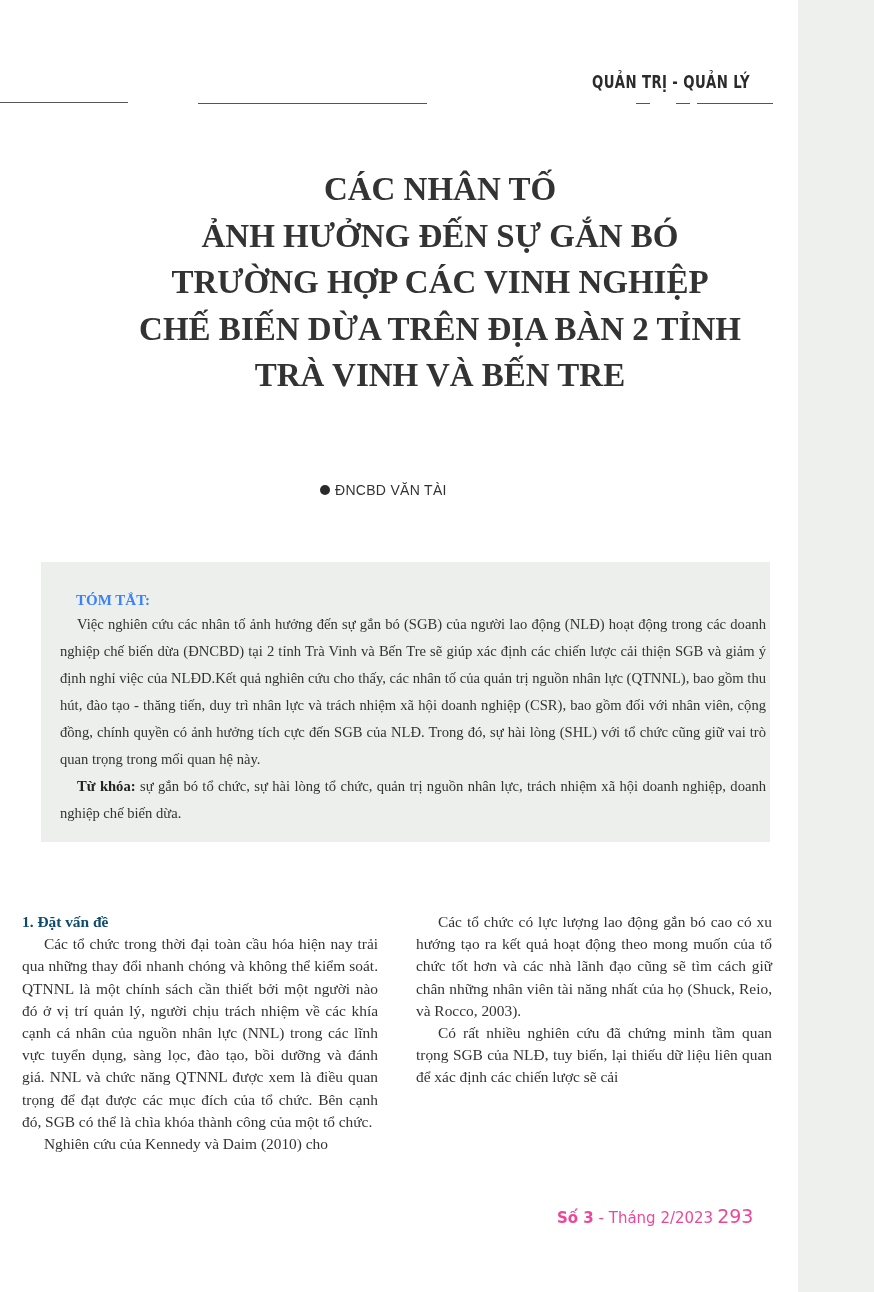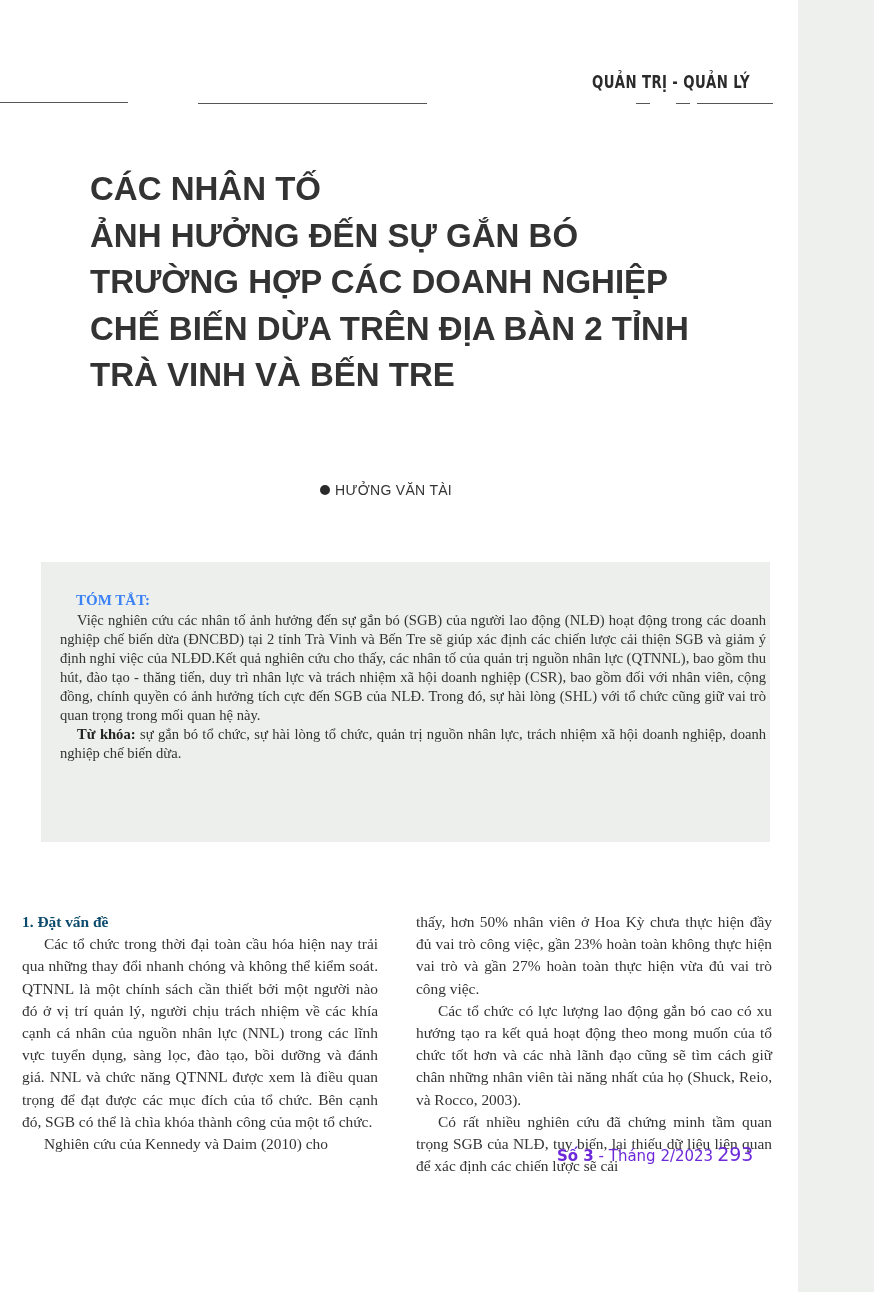--- a/index.html
+++ b/index.html
@@ -16,21 +16,22 @@
     .rule { position: absolute; height: 1px; background: #555; }
     .section-label {
       position: absolute; left: 592px; top: 72px;
       font-family: "DejaVu Sans", sans-serif; font-weight: bold;
       font-size: 17px; letter-spacing: 0.5px; color: #2b2b2b;
       transform: scaleX(0.78); transform-origin: left center;
       white-space: nowrap;
     }
     .title {
       position: absolute; left: 90px; top: 166px; width: 700px;
-      font-family: Liberation Sans, sans-serif; font-weight: bold;
+      text-align: center;
+      font-family: Liberation Serif, serif; font-weight: bold;
       font-size: 33px; line-height: 46.5px; color: #333;
     }
     .title div { white-space: nowrap; }
     .author {
       position: absolute; left: 320px; top: 482px;
       font-family: "Liberation Sans", sans-serif; font-size: 14px;
       color: #333; white-space: nowrap; letter-spacing: 0.3px;
     }
     .author .dot {
       display: inline-block; width: 10px; height: 10px; border-radius: 50%;
@@ -39,39 +40,39 @@
     .abstract-box {
       position: absolute; left: 41px; top: 562px; width: 729px; height: 280px;
       background: #ecefec;
     }
     .abstract-heading {
       position: absolute; left: 76px; top: 592px;
       font-weight: bold; font-size: 15px; color: #3b82f6;
     }
     .abstract-body {
       position: absolute; left: 60px; top: 611px; width: 706px;
-      font-size: 14.6px; line-height: 19px; text-align: justify;
+      font-size: 14.6px; line-height: 27px; text-align: justify;
       color: #333;
     }
     .abstract-body p { margin: 0; text-indent: 17px; }
     .abstract-body b { color: #222; }
     .col {
       position: absolute; top: 911px; width: 356px;
       font-size: 15.4px; line-height: 22.2px; text-align: justify; color: #333;
     }
     .col p { margin: 0; text-indent: 22px; }
     .col h3 {
       margin: 0; font-size: 15.4px; font-weight: bold; line-height: 22.2px;
       font-family: "Liberation Serif", serif; color: #0c4a6e;
     }
     .col-left { left: 22px; }
     .col-right { left: 416px; }
     .footer {
-      position: absolute; left: 557px; top: 1143px;
-      font-family: "DejaVu Sans", sans-serif; font-size: 15px; color: #6d28d9;
+      position: absolute; left: 557px; top: 1205px;
+      font-family: "DejaVu Sans", sans-serif; font-size: 15px; color: #ec4899;
       white-space: nowrap;
     }
     .footer .issue { font-weight: bold; }
     .footer .page { font-size: 19px; margin-left: 4px; }
   </style>
 </head>
 <body>
 
 <div class="side-strip"></div>
 
@@ -79,43 +80,42 @@
 <div class="rule" style="left:198px;top:103px;width:229px;"></div>
 <div class="rule" style="left:636px;top:103px;width:14px;"></div>
 <div class="rule" style="left:676px;top:103px;width:14px;"></div>
 <div class="rule" style="left:697px;top:103px;width:76px;"></div>
 
 <div class="section-label">QUẢN TRỊ - QUẢN LÝ</div>
 
 <div class="title">
   <div>CÁC NHÂN TỐ</div>
   <div>ẢNH HƯỞNG ĐẾN SỰ GẮN BÓ</div>
-  <div>TRƯỜNG HỢP CÁC DOANH NGHIỆP</div>
+  <div>TRƯỜNG HỢP CÁC VINH NGHIỆP</div>
   <div>CHẾ BIẾN DỪA TRÊN ĐỊA BÀN 2 TỈNH</div>
   <div>TRÀ VINH VÀ BẾN TRE</div>
 </div>
 
 <div class="author">
-  <span class="dot"></span><span>HƯỞNG VĂN TÀI</span>
+  <span class="dot"></span><span>ĐNCBD VĂN TÀI</span>
 </div>
 
 <div class="abstract-box"></div>
 <div class="abstract-heading">TÓM TẮT:</div>
 <div class="abstract-body">
   <p>Việc nghiên cứu các nhân tố ảnh hưởng đến sự gắn bó (SGB) của người lao động (NLĐ) hoạt động trong các doanh nghiệp chế biến dừa (ĐNCBD) tại 2 tỉnh Trà Vinh và Bến Tre sẽ giúp xác định các chiến lược cải thiện SGB và giảm ý định nghỉ việc của NLĐD.Kết quả nghiên cứu cho thấy, các nhân tố của quản trị nguồn nhân lực (QTNNL), bao gồm thu hút, đào tạo - thăng tiến, duy trì nhân lực và trách nhiệm xã hội doanh nghiệp (CSR), bao gồm đối với nhân viên, cộng đồng, chính quyền có ảnh hưởng tích cực đến SGB của NLĐ. Trong đó, sự hài lòng (SHL) với tổ chức cũng giữ vai trò quan trọng trong mối quan hệ này.</p>
   <p><b>Từ khóa:</b><span> sự gắn bó tổ chức, sự hài lòng tổ chức, quản trị nguồn nhân lực, trách nhiệm xã hội doanh nghiệp, doanh nghiệp chế biến dừa.</span></p>
 </div>
 
 <div class="col col-left">
   <h3>1. Đặt vấn đề</h3>
   <p>Các tổ chức trong thời đại toàn cầu hóa hiện nay trải qua những thay đổi nhanh chóng và không thể kiểm soát. QTNNL là một chính sách cần thiết bởi một người nào đó ở vị trí quản lý, người chịu trách nhiệm về các khía cạnh cá nhân của nguồn nhân lực (NNL) trong các lĩnh vực tuyển dụng, sàng lọc, đào tạo, bồi dưỡng và đánh giá. NNL và chức năng QTNNL được xem là điều quan trọng để đạt được các mục đích của tổ chức. Bên cạnh đó, SGB có thể là chìa khóa thành công của một tổ chức.</p>
   <p>Nghiên cứu của Kennedy và Daim (2010) cho</p>
 </div>
 
 <div class="col col-right">
-  <p style="text-indent:0;">thấy, hơn 50% nhân viên ở Hoa Kỳ chưa thực hiện đầy đủ vai trò công việc, gần 23% hoàn toàn không thực hiện vai trò và gần 27% hoàn toàn thực hiện vừa đủ vai trò công việc.</p>
   <p>Các tổ chức có lực lượng lao động gắn bó cao có xu hướng tạo ra kết quả hoạt động theo mong muốn của tổ chức tốt hơn và các nhà lãnh đạo cũng sẽ tìm cách giữ chân những nhân viên tài năng nhất của họ (Shuck, Reio, và Rocco, 2003).</p>
   <p>Có rất nhiều nghiên cứu đã chứng minh tầm quan trọng SGB của NLĐ, tuy biến, lại thiếu dữ liệu liên quan để xác định các chiến lược sẽ cải</p>
 </div>
 
 <div class="footer">
   <span class="issue">Số 3</span><span> - Tháng 2/2023</span><span class="page">293</span>
 </div>
 
 </body></html>

